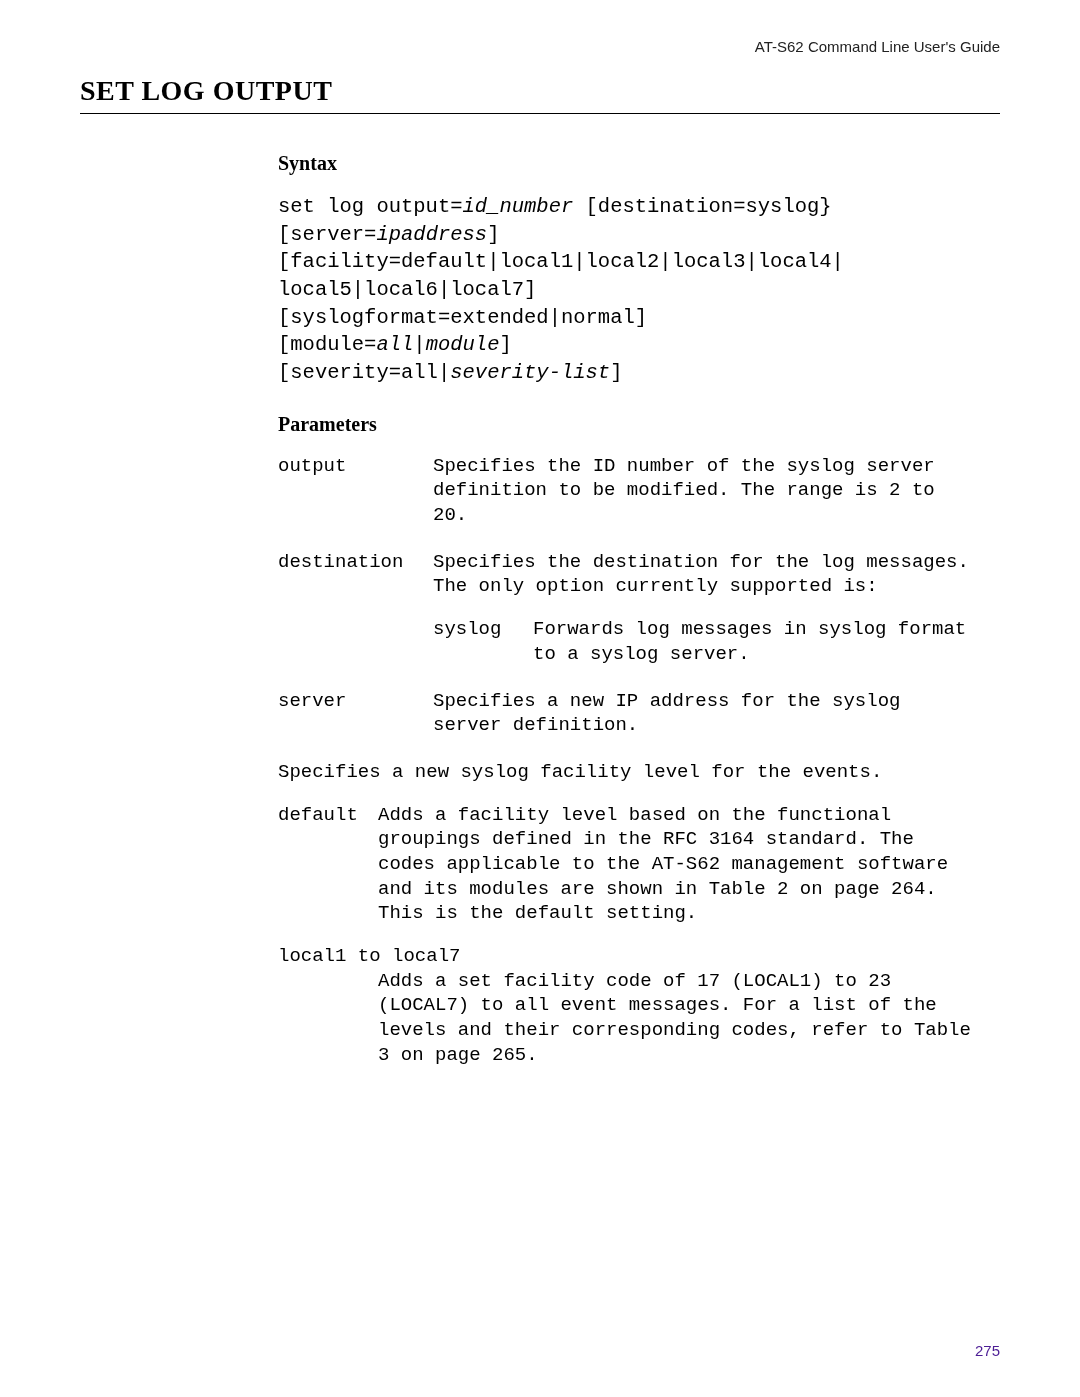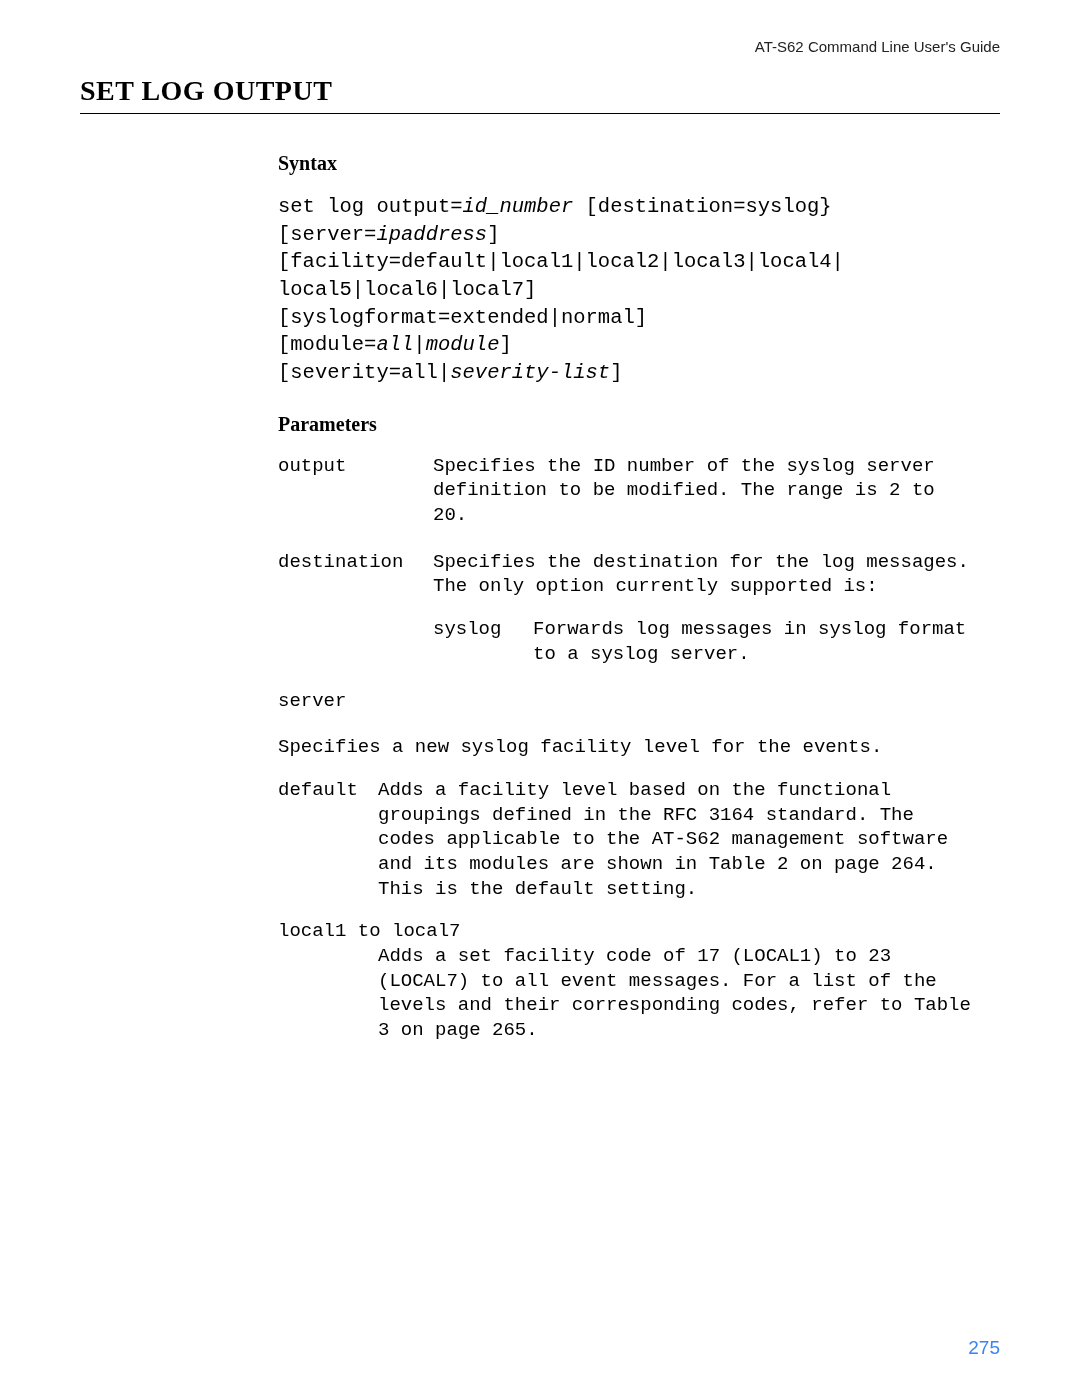--- a/index.html
+++ b/index.html
@@ -92,22 +92,22 @@
   }
   .sub-row-full .sub-desc-indent {
     margin-left: 100px;
     display: block;
   }
   .page-number {
     position: absolute;
     bottom: 38px;
     right: 80px;
     font-family: Arial, Helvetica, sans-serif;
-    font-size: 19px;
-    color: #3b82f6;
+    font-size: 15px;
+    color: #4c1d95;
   }
 </style>
 </head>
 <body>
 
 <div class="page">
 
   <div class="guide-header">AT-S62 Command Line User's Guide</div>
 
   <div class="command-title">SET LOG OUTPUT</div>
@@ -139,20 +139,21 @@
           <span>Specifies the destination for the log messages. The only option currently supported is:</span>
           <div class="sub-row">
             <div class="sub-name">syslog</div>
             <div class="sub-desc">Forwards log messages in syslog format to a syslog server.</div>
           </div>
         </div>
       </div>
 
       <div class="param-row">
         <div class="param-name">server</div>
+        <div class="param-desc">Specifies a new IP address for the syslog server definition.</div>
       </div>
 
       <div class="param-row">
         <div class="param-desc">
           <span>Specifies a new syslog facility level for the events.</span>
           <div class="sub-row">
             <div class="sub-name">default</div>
             <div class="sub-desc">Adds a facility level based on the functional groupings defined in the RFC 3164 standard. The codes applicable to the AT-S62 management software and its modules are shown in Table 2 on page 264. This is the default setting.</div>
           </div>
           <div class="sub-row-full">

